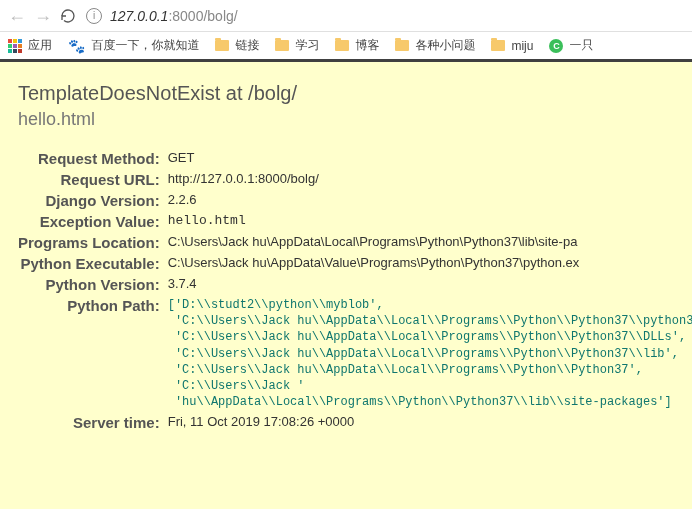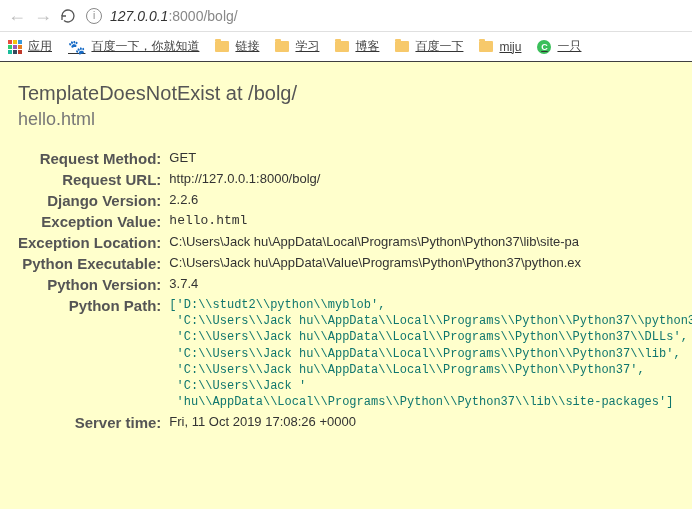--- a/index.html
+++ b/index.html
@@ -42,26 +42,25 @@
     display: flex; align-items: center; justify-content: center;
     font-size: 10px; color: #888;
   }
   .addr-host { color: #333; font-size: 14px; font-style: italic; }
   .addr-path { color: #888; font-size: 14px; }
   .bookmarks-bar {
     display: flex;
     align-items: center;
     padding: 4px 8px;
     gap: 16px;
-    border-bottom: 1px solid #404040;
+    border-bottom: 3px solid #404040;
     background: #fff;
     height: 30px;
     overflow: hidden;
     white-space: nowrap;
-    text-decoration: underline;
   }
   .apps-icon {
     display: grid;
     grid-template-columns: repeat(3, 4px);
     grid-template-rows: repeat(3, 4px);
     gap: 1px;
   }
   .apps-icon span:nth-child(1){background:#e74c3c}
   .apps-icon span:nth-child(2){background:#f1c40f}
   .apps-icon span:nth-child(3){background:#3498db}
@@ -197,21 +196,21 @@
   <div class="bm-item">
     <span class="folder-icon"></span>
     <span>学习</span>
   </div>
   <div class="bm-item">
     <span class="folder-icon"></span>
     <span>博客</span>
   </div>
   <div class="bm-item">
     <span class="folder-icon"></span>
-    <span>百度一下</span>
+    <span>各种小问题</span>
   </div>
   <div class="bm-item">
     <span class="folder-icon"></span>
     <span>miju</span>
   </div>
   <div class="bm-item">
     <span class="green-c">C</span>
     <span>一只</span>
   </div>
 </div>
@@ -232,21 +231,21 @@
     </tr>
     <tr>
       <th>Django Version:</th>
       <td>2.2.6</td>
     </tr>
     <tr>
       <th>Exception Value:</th>
       <td class="mono">hello.html</td>
     </tr>
     <tr>
-      <th>Exception Location:</th>
+      <th>Programs Location:</th>
       <td class="clip">C:\Users\Jack hu\AppData\Local\Programs\Python\Python37\lib\site-pa</td>
     </tr>
     <tr>
       <th>Python Executable:</th>
       <td class="clip">C:\Users\Jack hu\AppData\Value\Programs\Python\Python37\python.ex</td>
     </tr>
     <tr>
       <th>Python Version:</th>
       <td>3.7.4</td>
     </tr>

